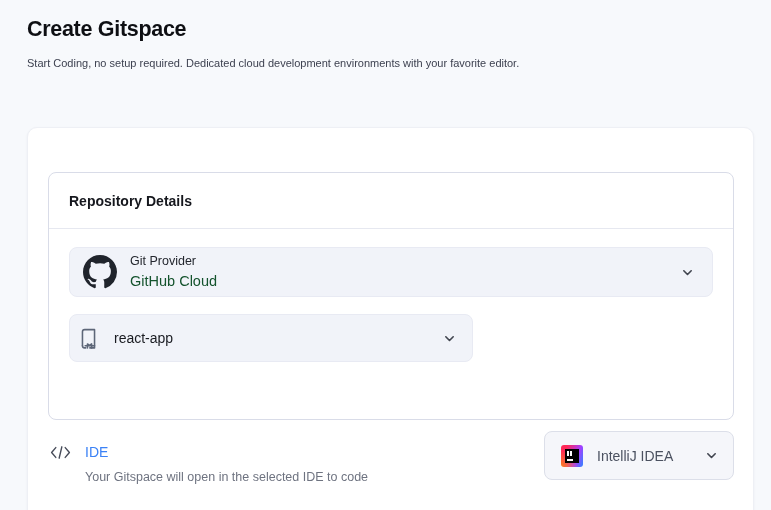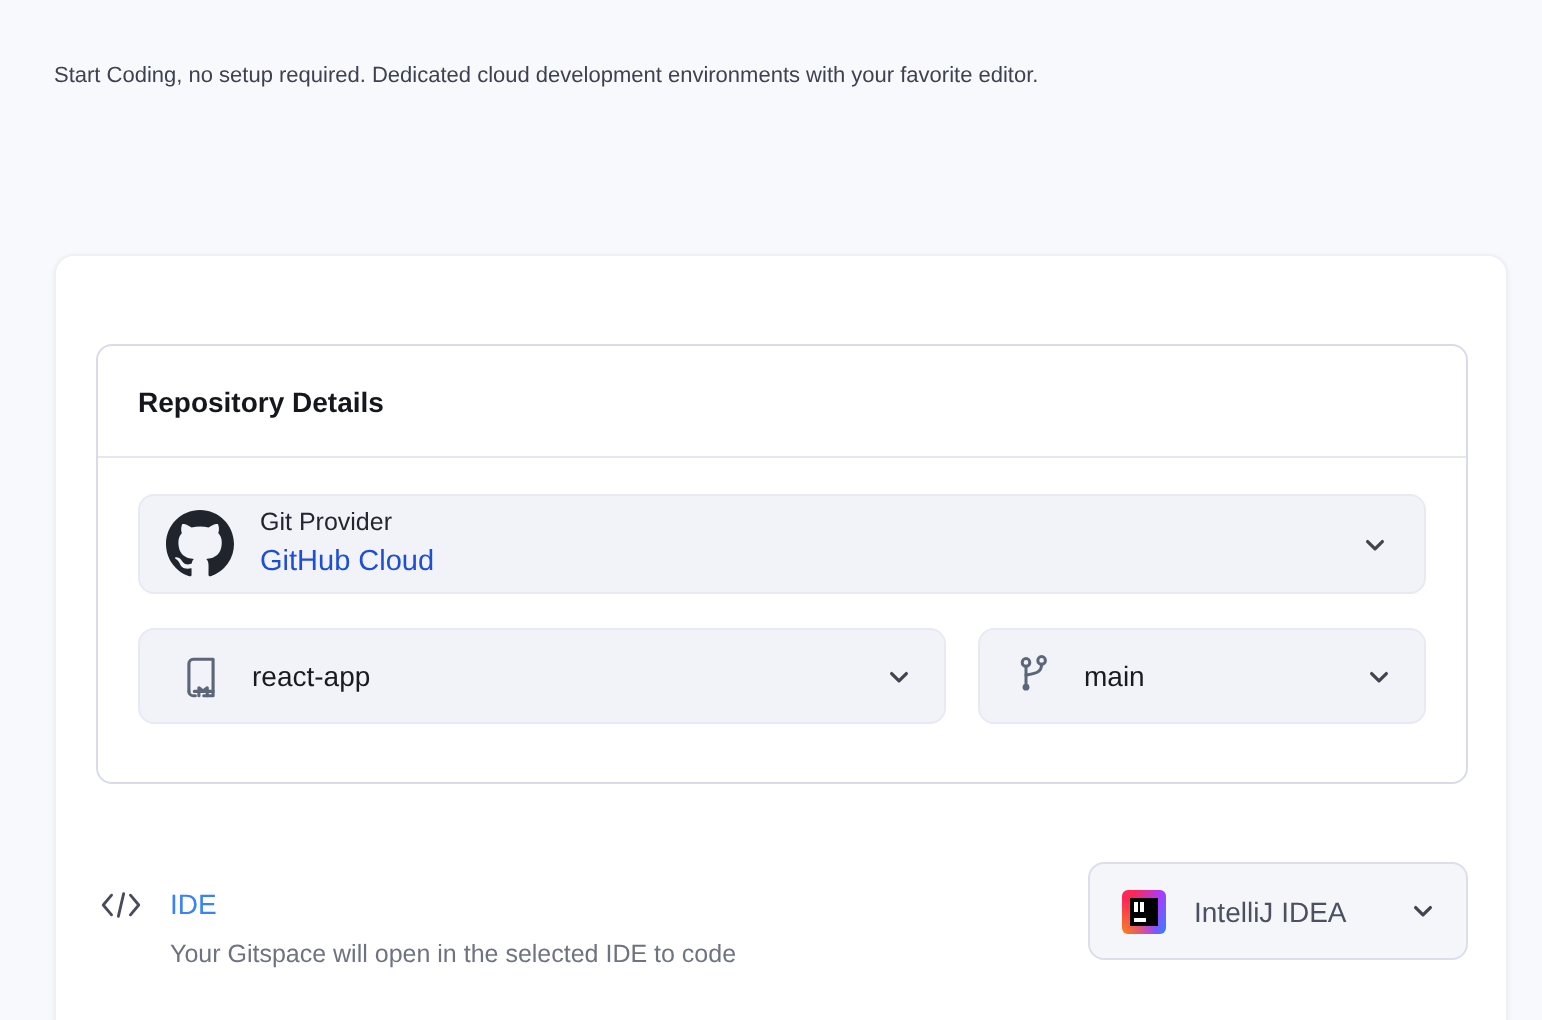--- a/index.html
+++ b/index.html
@@ -23,42 +23,42 @@
 
   
   .card {
     position: absolute; left: 27px; top: 127px; width: 727px; height: 420px;
     background: #ffffff; border: 1px solid #eef0f5; border-radius: 10px;
     box-shadow: 0 1px 3px rgba(25, 35, 64, 0.05);
   }
 
   
   .repo-box {
-    position: absolute; left: 20px; top: 44px; width: 686px; height: 220px;
+    position: absolute; left: 20px; top: 44px; width: 686px; height: 248px;
     border: 1px solid #d9dce8; border-radius: 8px; background: #fff;
   }
   .repo-box-header {
     height: 56px; display: flex; align-items: center; padding: 0 20px;
     border-bottom: 1px solid #e6e8f0;
   }
   .repo-box-heading { font-size: 14px; font-weight: 700; color: #15171d; }
   .repo-box-body { padding: 18px 20px 0 20px; }
 
   
   .select {
     background: #f1f3f9; border: 1px solid #e8eaf3; border-radius: 8px;
     display: flex; align-items: center; cursor: pointer;
   }
   .select-provider { height: 50px; padding: 0 18px 0 13px; width: 100%; }
   .provider-texts { margin-left: 13px; display: flex; flex-direction: column; }
   .provider-label { font-size: 12.5px; color: #23262e; line-height: 15px; }
-  .provider-value { font-size: 14.5px; color: #1d4ed8; line-height: 18px; margin-top: 3px; text-align: center; }
+  .provider-value { font-size: 14.5px; color: #14532d; line-height: 18px; margin-top: 3px; text-align: center; }
 
   .select-row { display: flex; gap: 16px; margin-top: 17px; }
-  .select-repo { width: 404px; height: 48px; padding: 0 16px 0 18px; }
+  .select-repo { width: 404px; height: 48px; padding: 0 16px 0 6px; }
   .select-branch { flex: 1; height: 48px; padding: 0 16px 0 15px; }
   .select-text { font-size: 14px; color: #191b21; margin-left: 13px; }
 
   .chevron { margin-left: auto; flex: 0 0 auto; display: flex; align-items: center; }
 
   
   .ide-row {
     position: absolute; left: 21px; top: 303px; width: 685px;
     display: flex; justify-content: space-between; align-items: flex-start;
   }
@@ -97,20 +97,21 @@
   }
   .ij-mark3 {
     position: absolute; left: 5px; top: 2px; width: 1.6px; height: 5px;
     background: #fff;
   }
 </style>
 </head>
 <body>
 
 <header class="page-header">
+  <h1 class="page-title">Create Gitspace</h1>
   <p class="page-subtitle">Start Coding, no setup required. Dedicated cloud development environments with your favorite editor.</p>
 </header>
 
 <div class="card">
 
   <div class="repo-box">
     <div class="repo-box-header">
       <span class="repo-box-heading">Repository Details</span>
     </div>
 
@@ -145,37 +146,20 @@
             </svg>
           </span>
           <span class="select-text">react-app</span>
           <span class="chevron">
             <svg width="13" height="13" viewBox="0 0 12 12" fill="none" xmlns="http://www.w3.org/2000/svg">
               <polyline points="2.6,4.4 6,7.8 9.4,4.4" stroke="#41454f" stroke-width="1.5" stroke-linecap="round" stroke-linejoin="round"></polyline>
             </svg>
           </span>
         </div>
 
-        <div class="select select-branch">
-          <span class="mono-icon">
-            <svg width="24" height="24" viewBox="0 0 24 24" fill="none" stroke="#5d6678" stroke-width="1.5" stroke-linecap="round" stroke-linejoin="round" xmlns="http://www.w3.org/2000/svg">
-              <circle cx="8" cy="5.2" r="1.9"></circle>
-              <circle cx="15.8" cy="4.2" r="1.9"></circle>
-              <path d="M8 7.1v8.6"></path>
-              <path d="M15.8 6.1c0 4.3-3.4 4.6-7.8 5.4"></path>
-              <circle cx="8" cy="17.6" r="1.7" fill="#5d6678" stroke="none"></circle>
-            </svg>
-          </span>
-          <span class="select-text">main</span>
-          <span class="chevron">
-            <svg width="13" height="13" viewBox="0 0 12 12" fill="none" xmlns="http://www.w3.org/2000/svg">
-              <polyline points="2.6,4.4 6,7.8 9.4,4.4" stroke="#41454f" stroke-width="1.5" stroke-linecap="round" stroke-linejoin="round"></polyline>
-            </svg>
-          </span>
-        </div>
 
       </div>
     </div>
   </div>
 
   <div class="ide-row">
     <div class="ide-left">
       <span class="mono-icon">
         <svg width="23" height="17" viewBox="0 0 24 18" fill="none" stroke="#474c59" stroke-width="1.5" stroke-linecap="round" stroke-linejoin="round" xmlns="http://www.w3.org/2000/svg">
           <polyline points="7,3.8 2.6,9 7,14.2"></polyline>

